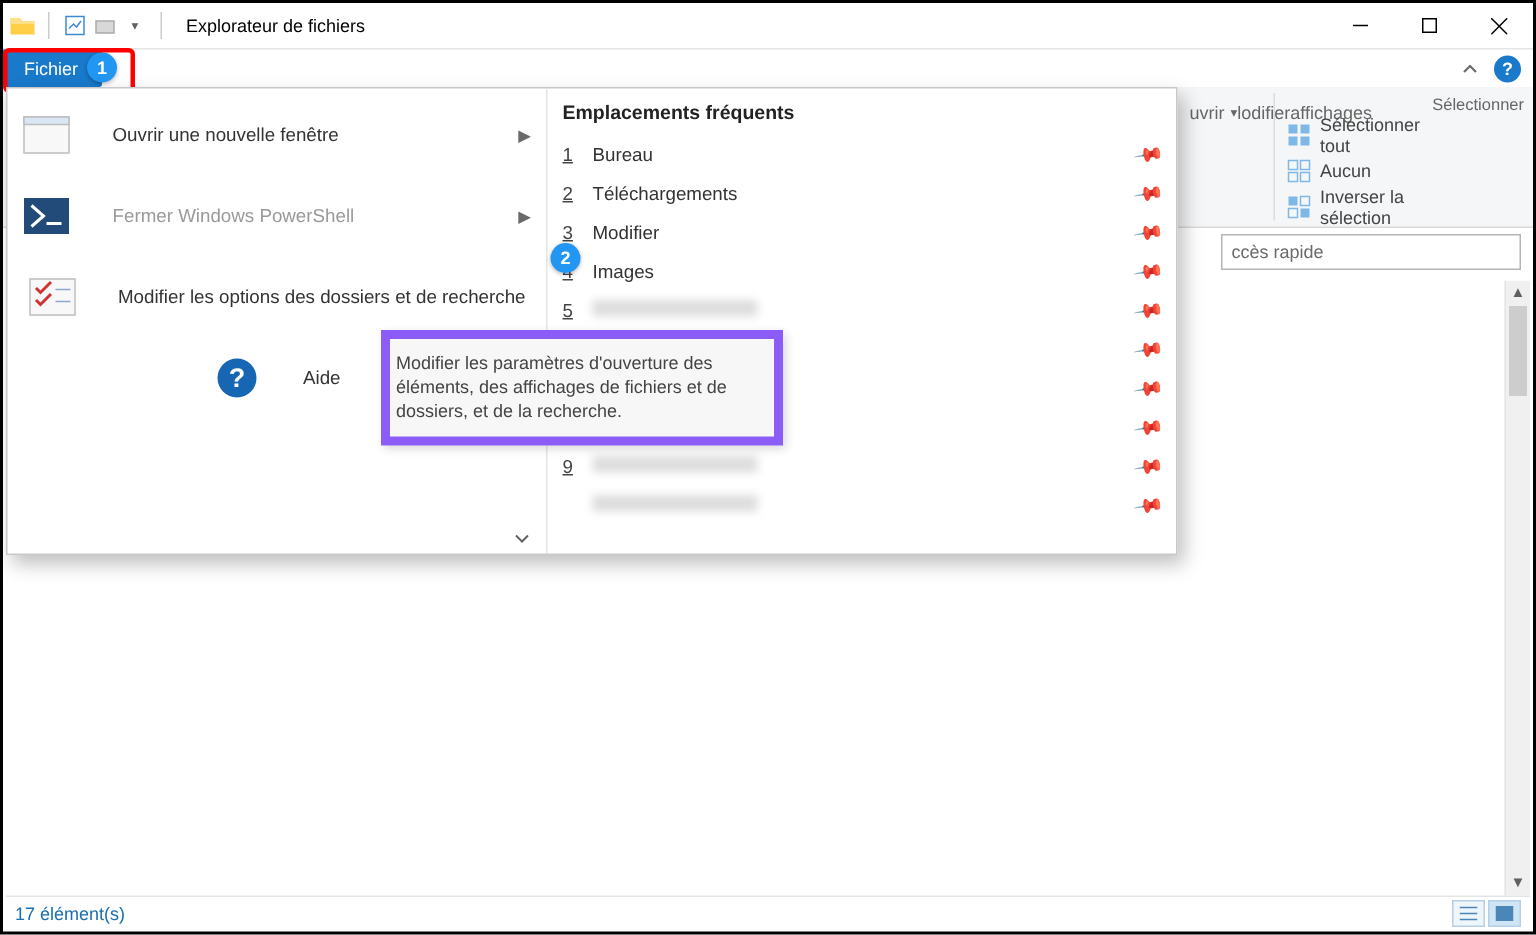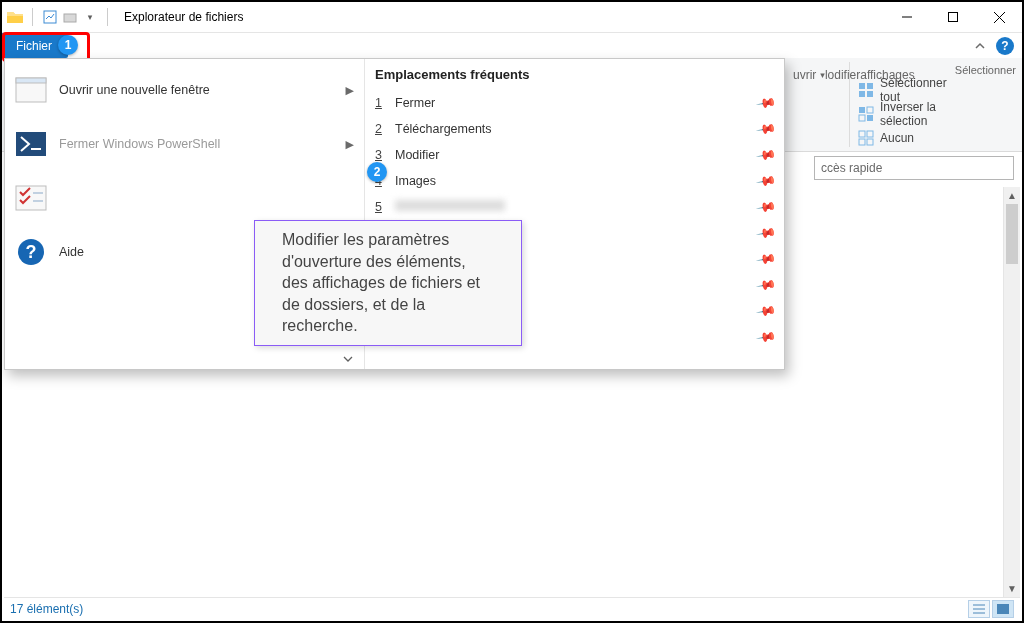--- a/index.html
+++ b/index.html
@@ -61,32 +61,32 @@
   .tile .t2 { height: 10px; width: 80px; background: #e6e6e6; filter: blur(2px); }
 
   
   .status { position: absolute; left: 2px; right: 2px; bottom: 2px; height: 22px; border-top: 1px solid #e5e5e5; display: flex; align-items: center; font-size: 12px; color: #1a6fb0; padding: 0 6px; gap: 22px; }
   .status .viewbtns { margin-left: auto; display: flex; gap: 2px; }
   .viewbtn { width: 22px; height: 18px; border: 1px solid #b5cfe7; display: flex; align-items: center; justify-content: center; background: #eef5fb; }
 
   
   .filemenu { position: absolute; left: 2px; top: 56px; width: 781px; height: 312px; background: #fff; border: 1px solid #c8c8c8; box-shadow: 4px 6px 12px rgba(0,0,0,.25); display: flex; z-index: 50; }
   .fm-left { width: 360px; border-right: 1px solid #e5e5e5; padding: 4px 0; position: relative; }
-  .fm-item { display: flex; align-items: center; height: 54px; padding: 0 10px; font-size: 12.5px; color: #333; gap: 12px; position: relative; }
+  .fm-item { display: flex; align-items: center; height: 54px; padding: 0 10px; font-size: 12.5px; color: #333; gap: 28px; position: relative; justify-content: center; }
   .fm-item .ic { width: 32px; height: 28px; display: flex; align-items: center; justify-content: center; }
   .fm-item .arrow { margin-left: auto; color: #6a6a6a; font-size: 11px; }
   .fm-item.disabled { color: #9a9a9a; }
   .fm-right { flex: 1; padding: 8px 10px; position: relative; }
   .fm-right h4 { font-size: 13px; font-weight: 600; color: #222; margin-bottom: 8px; }
   .freq-item { display: flex; align-items: center; height: 26px; font-size: 12.5px; color: #333; gap: 10px; }
   .freq-item .num { width: 10px; color: #444; text-decoration: underline; }
   .freq-item .pin { margin-left: auto; color: #6a6a6a; transform: rotate(35deg); font-size: 13px; }
 
   
-  .tooltip { position: absolute; left: 252px; top: 218px; width: 268px; background: #f7f7f7; border: 1px solid #8b5cf6; padding: 8px 27px; font-size: 16px; color: #444; line-height: 1.35; z-index: 60; box-shadow: 2px 2px 6px rgba(0,0,0,.15); }
+  .tooltip { position: absolute; left: 252px; top: 218px; width: 268px; background: #f7f7f7; border: 6px solid #8b5cf6; padding: 8px 4px; font-size: 12px; color: #444; line-height: 1.35; z-index: 60; box-shadow: 2px 2px 6px rgba(0,0,0,.15); }
 
   
   svg { display: block; }
   .folder-svg { width: 18px; height: 16px; }
 </style>
 </head>
 <body>
 
 <div class="titlebar">
   <div class="qat">
@@ -173,38 +173,38 @@
               <rect x="9" y="1" width="6" height="6" fill="#7fb8e6"></rect>
               <rect x="1" y="9" width="6" height="6" fill="#7fb8e6"></rect>
               <rect x="9" y="9" width="6" height="6" fill="#7fb8e6"></rect>
             </svg>
         </span>
         <span>Sélectionner tout</span>
       </div>
       <div class="sel-item">
         <span class="sel-icon">
           <svg width="16" height="16" viewBox="0 0 16 16">
+              <rect x="1" y="1" width="6" height="6" fill="none" stroke="#7fb8e6"></rect>
+              <rect x="9" y="1" width="6" height="6" fill="none" stroke="#7fb8e6"></rect>
+              <rect x="1" y="9" width="6" height="6" fill="none" stroke="#7fb8e6"></rect>
+              <rect x="9" y="9" width="6" height="6" fill="none" stroke="#7fb8e6"></rect>
+            </svg>
+        </span>
+        <span>Aucun</span>
+      </div>
+      <div class="sel-item">
+        <span class="sel-icon">
+          <svg width="16" height="16" viewBox="0 0 16 16">
               <rect x="1" y="1" width="6" height="6" fill="#7fb8e6"></rect>
               <rect x="9" y="1" width="6" height="6" fill="none" stroke="#7fb8e6"></rect>
               <rect x="1" y="9" width="6" height="6" fill="none" stroke="#7fb8e6"></rect>
               <rect x="9" y="9" width="6" height="6" fill="#7fb8e6"></rect>
             </svg>
         </span>
         <span>Inverser la sélection</span>
-      </div>
-      <div class="sel-item">
-        <span class="sel-icon">
-          <svg width="16" height="16" viewBox="0 0 16 16">
-              <rect x="1" y="1" width="6" height="6" fill="none" stroke="#7fb8e6"></rect>
-              <rect x="9" y="1" width="6" height="6" fill="none" stroke="#7fb8e6"></rect>
-              <rect x="1" y="9" width="6" height="6" fill="none" stroke="#7fb8e6"></rect>
-              <rect x="9" y="9" width="6" height="6" fill="none" stroke="#7fb8e6"></rect>
-            </svg>
-        </span>
-        <span>Aucun</span>
       </div>
     </div>
     <div class="label">Sélectionner</div>
   </div>
 </div>
 
 <div class="addrrow">
   <div style="flex:1"></div>
   <div class="searchbox">
     <span>ccès rapide</span>
@@ -354,20 +354,21 @@
 
     <div class="fm-item">
       <span class="ic">
         <svg width="32" height="26" viewBox="0 0 32 26">
             <rect x="1" y="1" width="30" height="24" fill="#f8f8f8" stroke="#bdbdbd"></rect>
             <path d="M5 7l3 3 7-7M5 15l3 3 7-7" stroke="#d03333" stroke-width="2" fill="none"></path>
             <line x1="18" y1="8" x2="28" y2="8" stroke="#8aa9c9"></line>
             <line x1="18" y1="16" x2="28" y2="16" stroke="#8aa9c9"></line>
           </svg>
       </span>
+      <span>Modifier les options des dossiers et de recherche</span>
     </div>
 
     <div class="fm-item">
       <span class="ic">
         <svg width="28" height="28" viewBox="0 0 28 28">
             <circle cx="14" cy="14" r="13" fill="#1766b3"></circle>
             <text x="14" y="20" text-anchor="middle" fill="#fff" font-size="18" font-weight="bold">?</text>
           </svg>
       </span>
       <span>Aide</span>
@@ -379,21 +380,21 @@
           <path d="M2 4l4 4 4-4" stroke="#606060" fill="none" stroke-width="1.3"></path>
         </svg>
     </div>
   </div>
 
   <div class="fm-right">
     <h4>Emplacements fréquents</h4>
     <div id="freq-list">
         <div class="freq-item">
           <span class="num">1</span>
-          <span>Fermer</span>
+          <span>Bureau</span>
           <span class="pin">📌</span>
         </div>
         <div class="freq-item">
           <span class="num">2</span>
           <span>Téléchargements</span>
           <span class="pin">📌</span>
         </div>
         <div class="freq-item">
           <span class="num">3</span>
           <span>Modifier</span>

